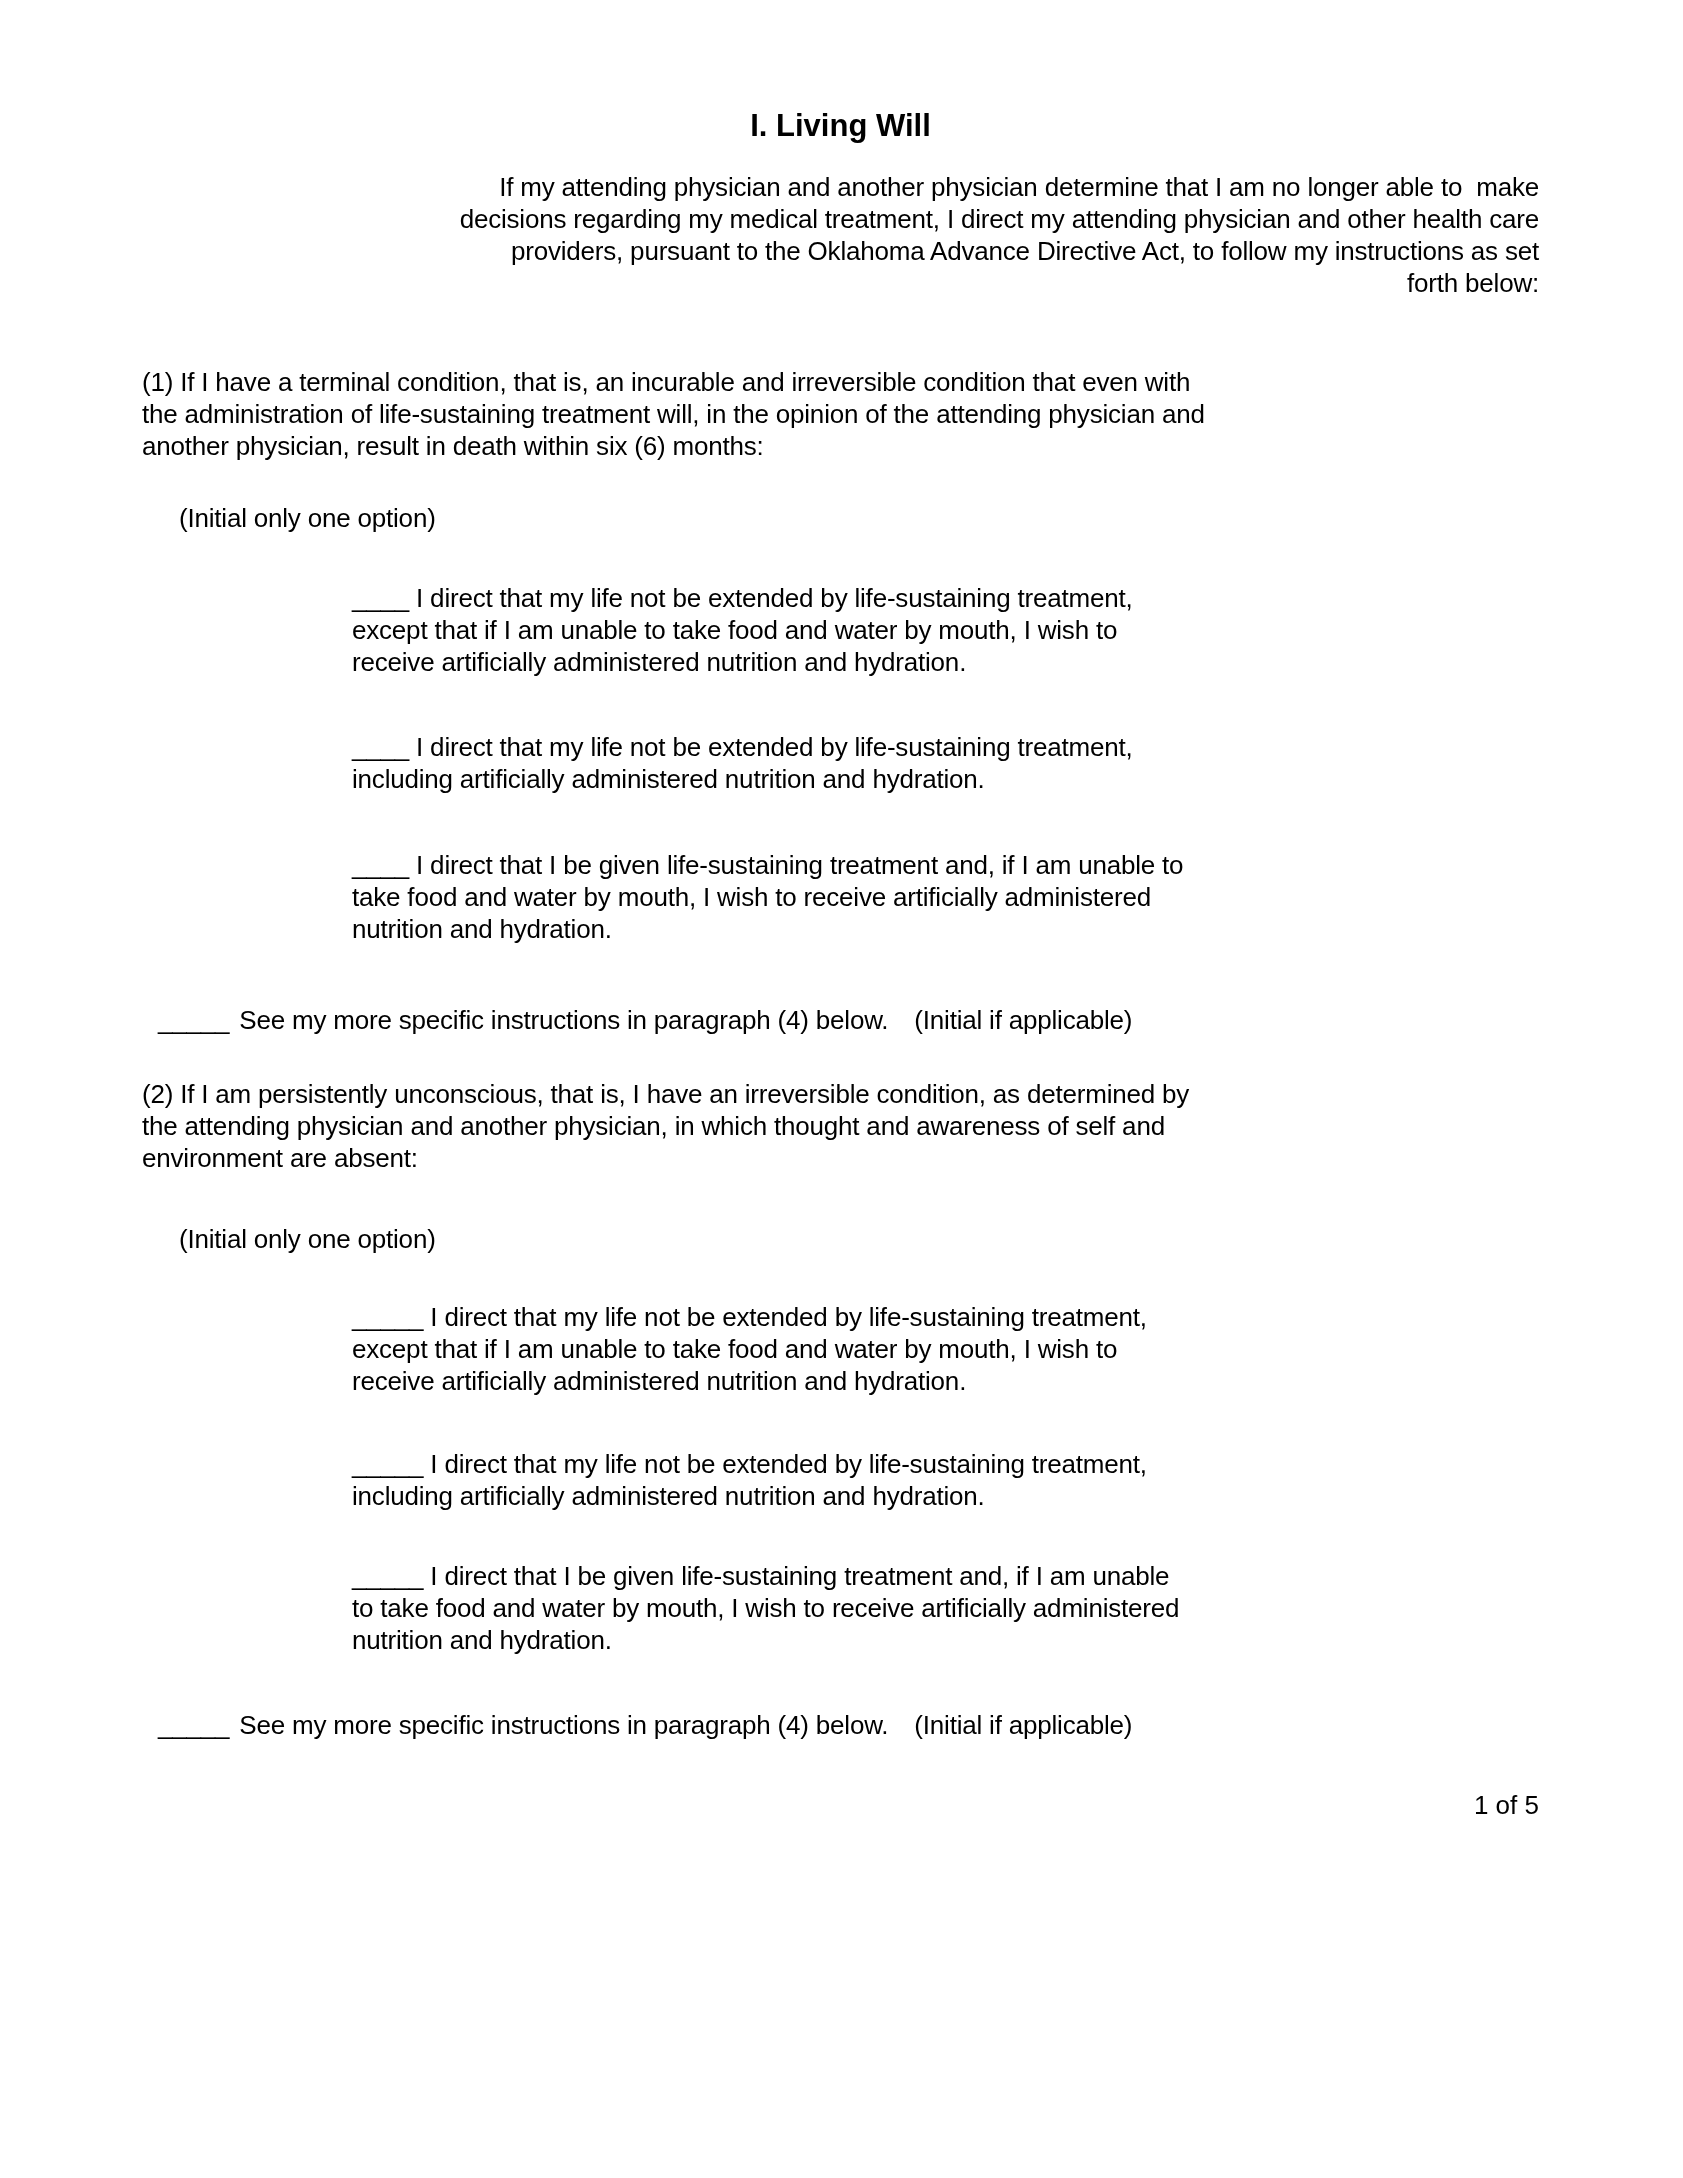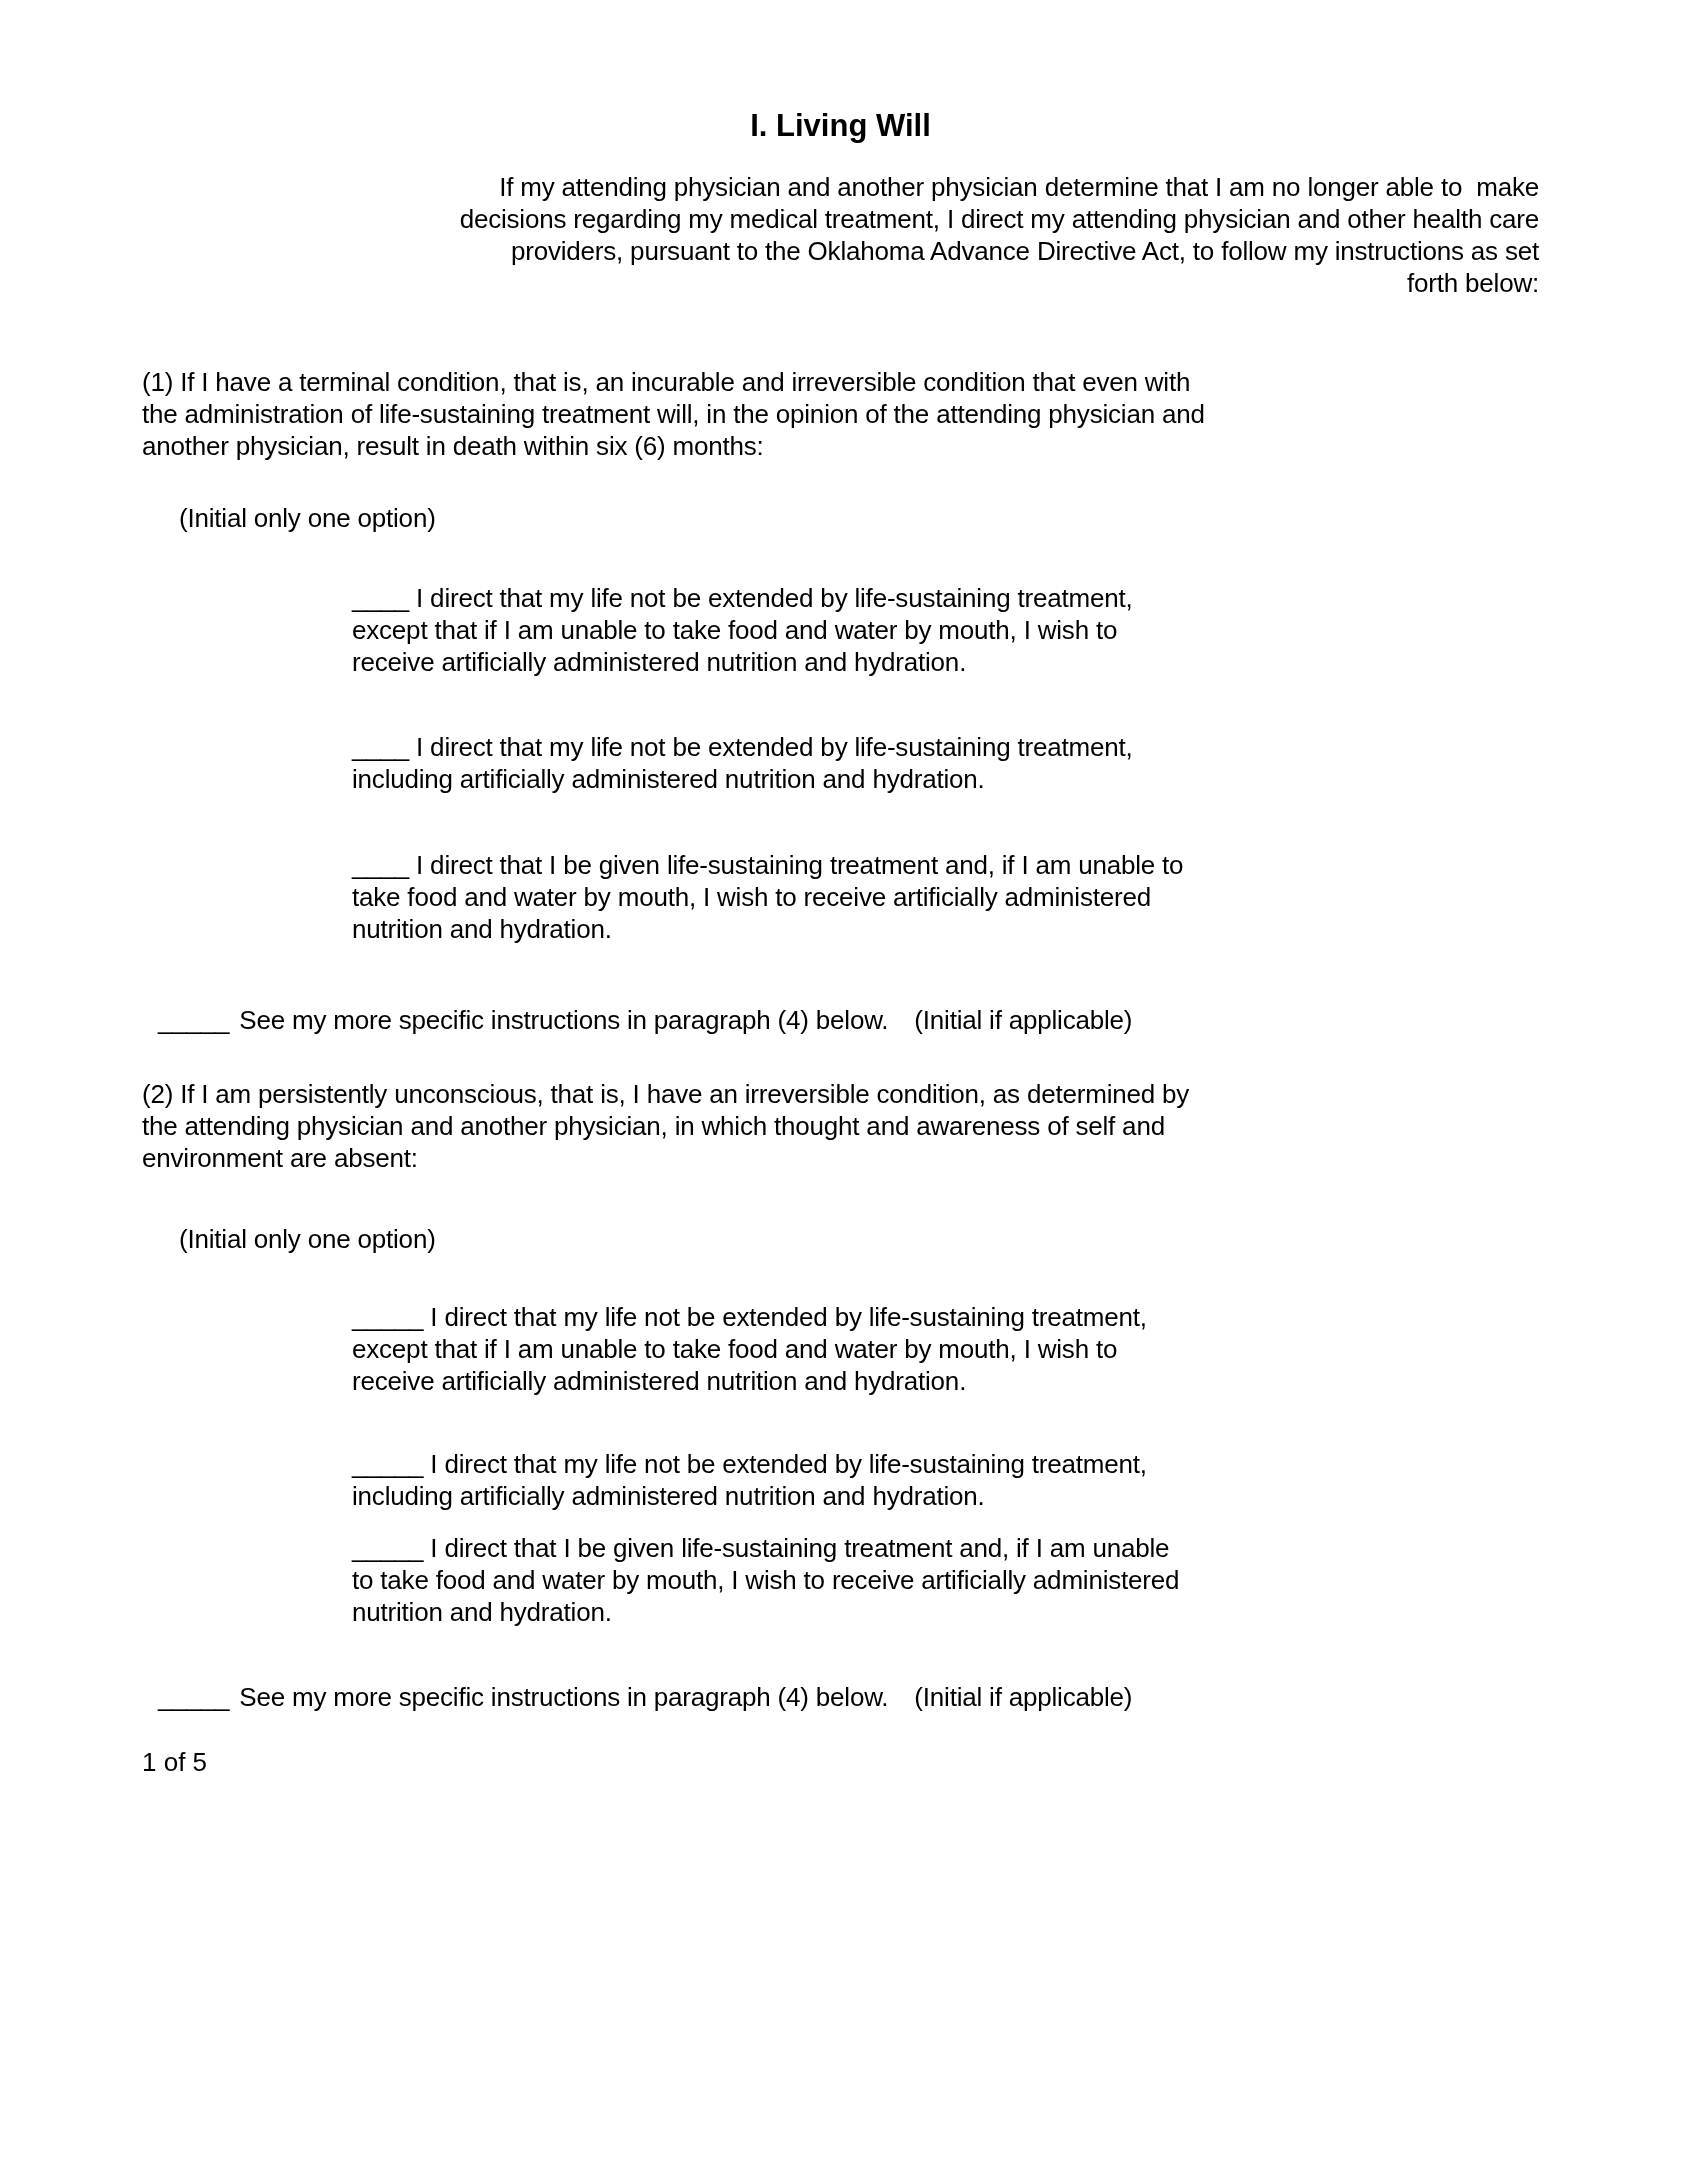--- a/index.html
+++ b/index.html
@@ -34,31 +34,31 @@
   .cond-1    { margin-top: 67px; }
   .cond-2    { margin-top: 42px; }
   .note-1    { margin-top: 40px; margin-left: 37px; }
   .note-2    { margin-top: 49px; margin-left: 37px; }
   .option    { margin-left: 210px; }
   .opt-1a    { margin-top: 48px; }
   .opt-1b    { margin-top: 53px; }
   .opt-1c    { margin-top: 54px; }
   .opt-2a    { margin-top: 46px; }
   .opt-2b    { margin-top: 51px; }
-  .opt-2c    { margin-top: 20px; }
+  .opt-2c    { margin-top: 48px; }
   .see-line  { margin-left: 16px; }
   .see-1     { margin-top: 59px; }
   .see-2     { margin-top: 53px; }
   .see-text  { margin-left: 10px; }
   .see-note  { margin-left: 26px; }
   .blank     { white-space: pre; }
   .footer {
-    margin-top: 33px;
+    margin-top: 48px;
     font-size: 26px; line-height: 32px;
-    text-align: left;
+    text-align: right;
   }
 </style>
 </head>
 <body>
 
 <div class="page">
 
 
 
   <h2 class="section-heading">I. Living Will</h2>

